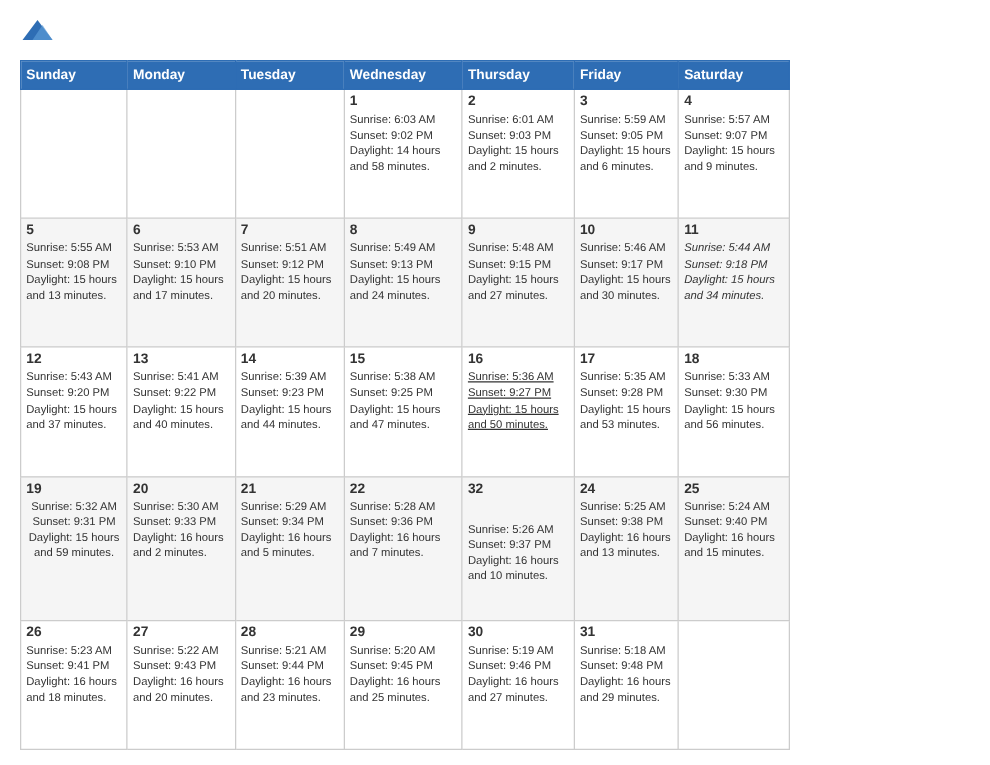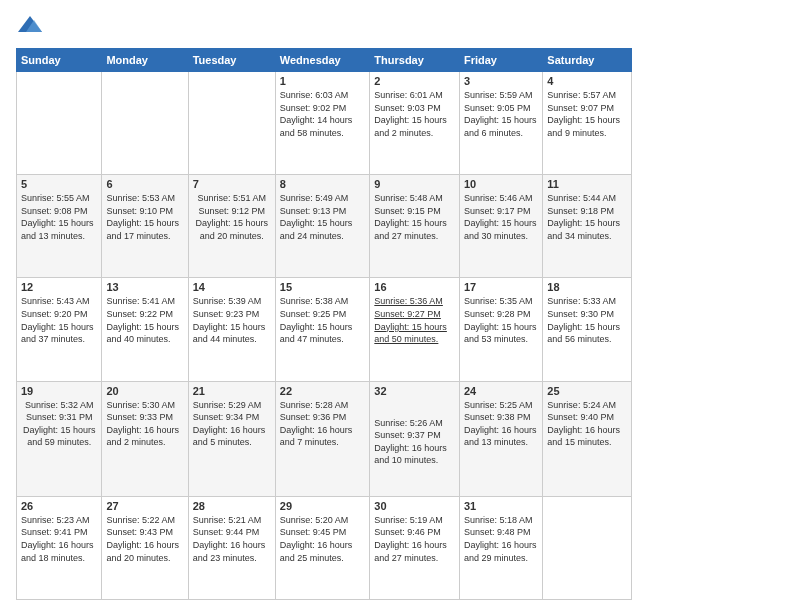--- a/index.html
+++ b/index.html
@@ -177,21 +177,21 @@
           </td>
           <td>
             <div class="day-num">6</div>
             <div class="day-info" style="white-space: pre-line;">Sunrise: 5:53 AM
 Sunset: 9:10 PM
 Daylight: 15 hours
 and 17 minutes.</div>
           </td>
           <td>
             <div class="day-num">7</div>
-            <div class="day-info" style="white-space: pre-line; text-align: center;">Sunrise: 5:51 AM
+            <div class="day-info" style="white-space: pre-line;">Sunrise: 5:51 AM
 Sunset: 9:12 PM
 Daylight: 15 hours
 and 20 minutes.</div>
           </td>
           <td>
             <div class="day-num">8</div>
             <div class="day-info" style="white-space: pre-line;">Sunrise: 5:49 AM
 Sunset: 9:13 PM
 Daylight: 15 hours
 and 24 minutes.</div>
@@ -205,21 +205,21 @@
           </td>
           <td>
             <div class="day-num">10</div>
             <div class="day-info" style="white-space: pre-line;">Sunrise: 5:46 AM
 Sunset: 9:17 PM
 Daylight: 15 hours
 and 30 minutes.</div>
           </td>
           <td>
             <div class="day-num">11</div>
-            <div class="day-info" style="white-space: pre-line;">Sunrise: 5:44 AM
+            <div class="day-info" style="white-space: pre-line; font-style: italic;">Sunrise: 5:44 AM
 Sunset: 9:18 PM
 Daylight: 15 hours
 and 34 minutes.</div>
           </td>
         </tr>
         <tr>
           <td>
             <div class="day-num">12</div>
             <div class="day-info" style="white-space: pre-line;">Sunrise: 5:43 AM
 Sunset: 9:20 PM

